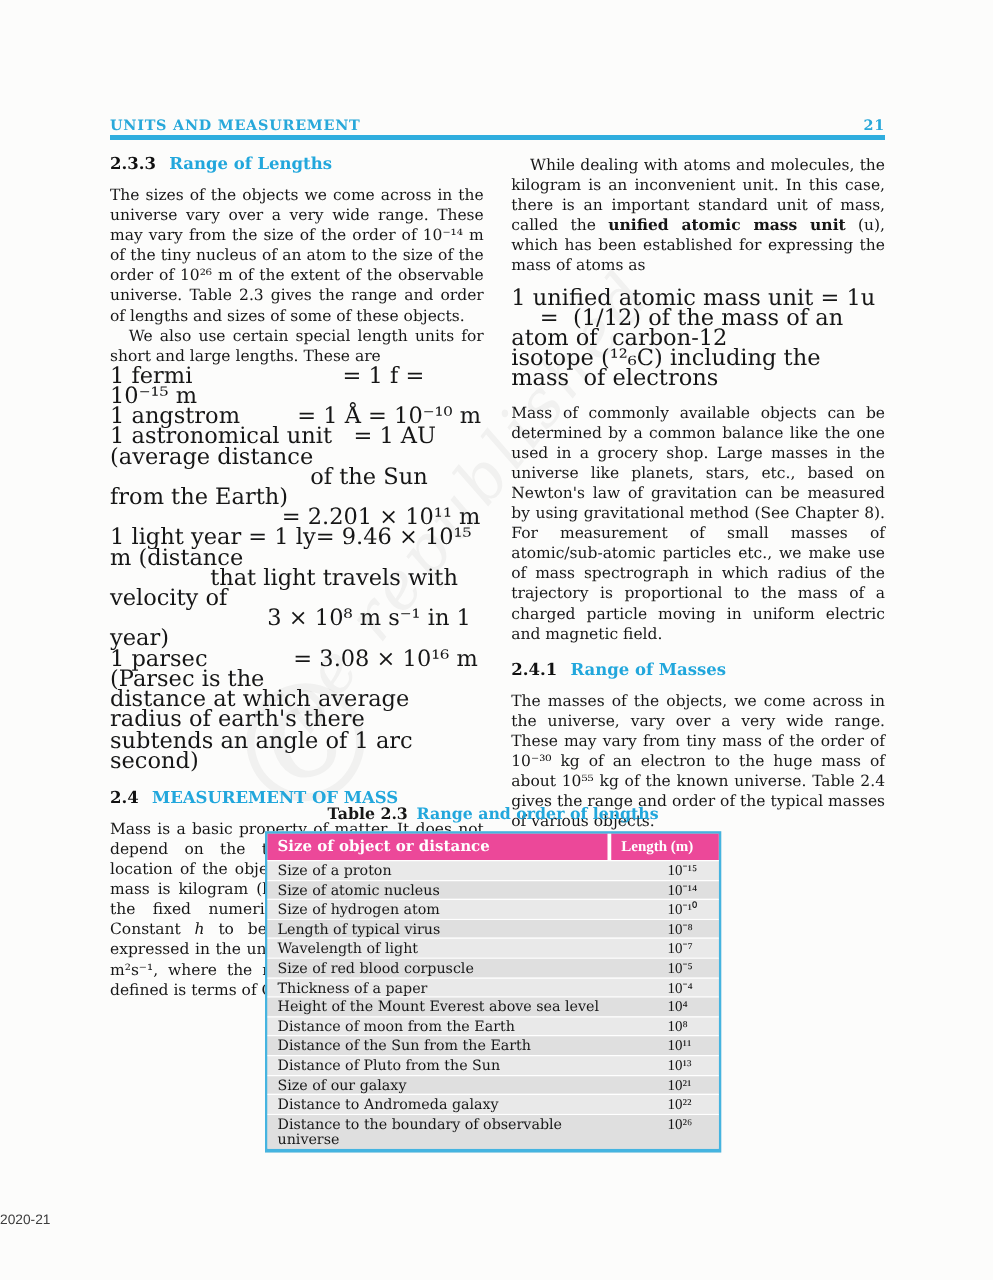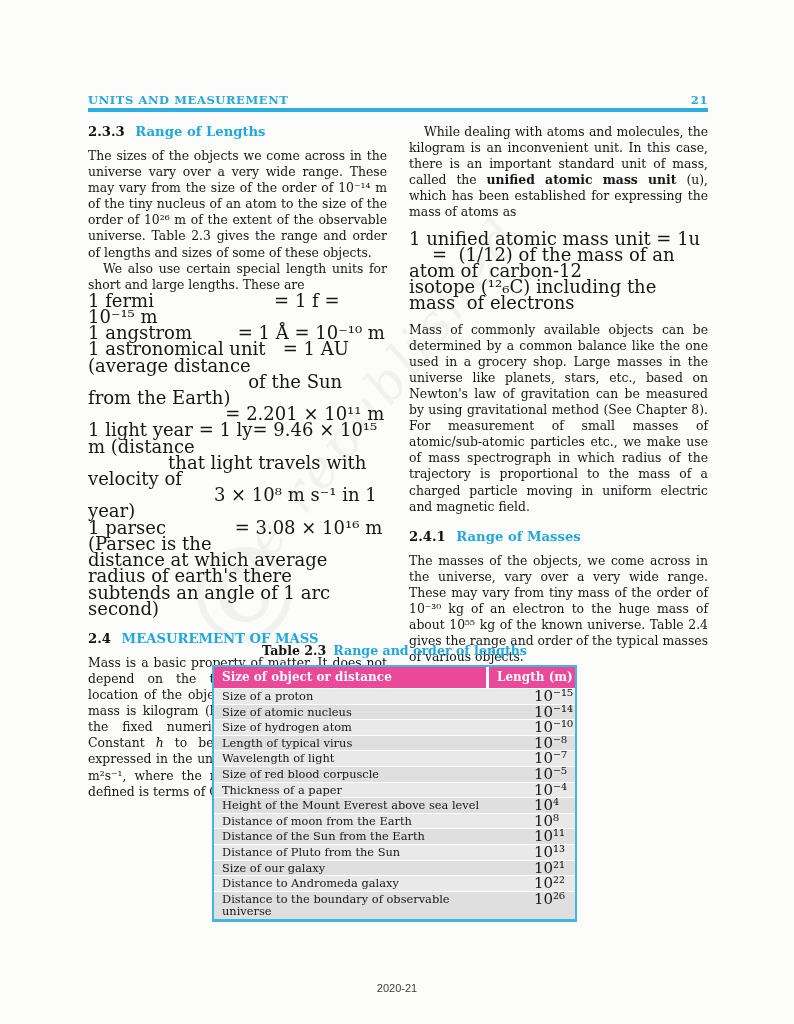--- a/index.html
+++ b/index.html
@@ -25,26 +25,26 @@
   p.body.first-indent{text-indent:15px;}.gap10{height:10px;}.gap14{height:14px;}
   .uline,.eqline{font-size:18px;line-height:16.2px;white-space:pre-wrap;}
   
   .table-block{position:absolute;top:643px;left:192px;width:365px;padding-left:20px;}
   .tbl-caption{text-align:center;font-size:12.6px;font-weight:bold;margin-bottom:7px;}
   .tbl-caption .cap-ttl{color:#22a7dc;margin-left:7px;}
   .tbl{border:2px solid #45b4e0;border-bottom-width:3px;background:#e3e3e3;}
   .thead{display:flex;background:#ec4899;color:#ffffff;font-weight:bold;font-size:12px;line-height:19px;}
   .thead .c2{border-left:3px solid #fff;}
   .c1{width:272px;padding:1px 2px 1px 8px;box-sizing:border-box;}
-  .c2{flex:1;padding:1px 2px 1px 8px;box-sizing:border-box;}
+  .c2{flex:1;padding:1px 2px 1px 8px;box-sizing:border-box;font-family:Liberation Serif, serif;}
   .trow{display:flex;background:#dfdfdf;font-size:11.4px;line-height:12.6px;border-top:1px solid #fff;gap:40px;}
   .trow:nth-child(even){background:#e9e9e9;}
-  .trow .c2{font-size:15px;}
+  .trow .c2{font-size:12px;}
   
-  .footer{position:absolute;bottom:30px;left:0;width:100%;text-align:center;
+  .footer{position:absolute;bottom:42px;left:0;width:100%;text-align:left;
     font-family:"Liberation Sans", sans-serif;font-size:11px;color:#3c3c3c;}
   
   .wm{position:absolute;color:rgba(60,60,60,0.06);pointer-events:none;font-style:italic;}
   .wm-c{top:520px;left:180px;font-size:130px;transform:rotate(-18deg);}
   .wm-t{top:560px;left:210px;font-size:52px;transform:rotate(-52deg);transform-origin:left top;letter-spacing:4px;}
   sub.small{font-size:9px;}
   i.var{font-style:italic;}
 </style>
 </head>
 <body>

